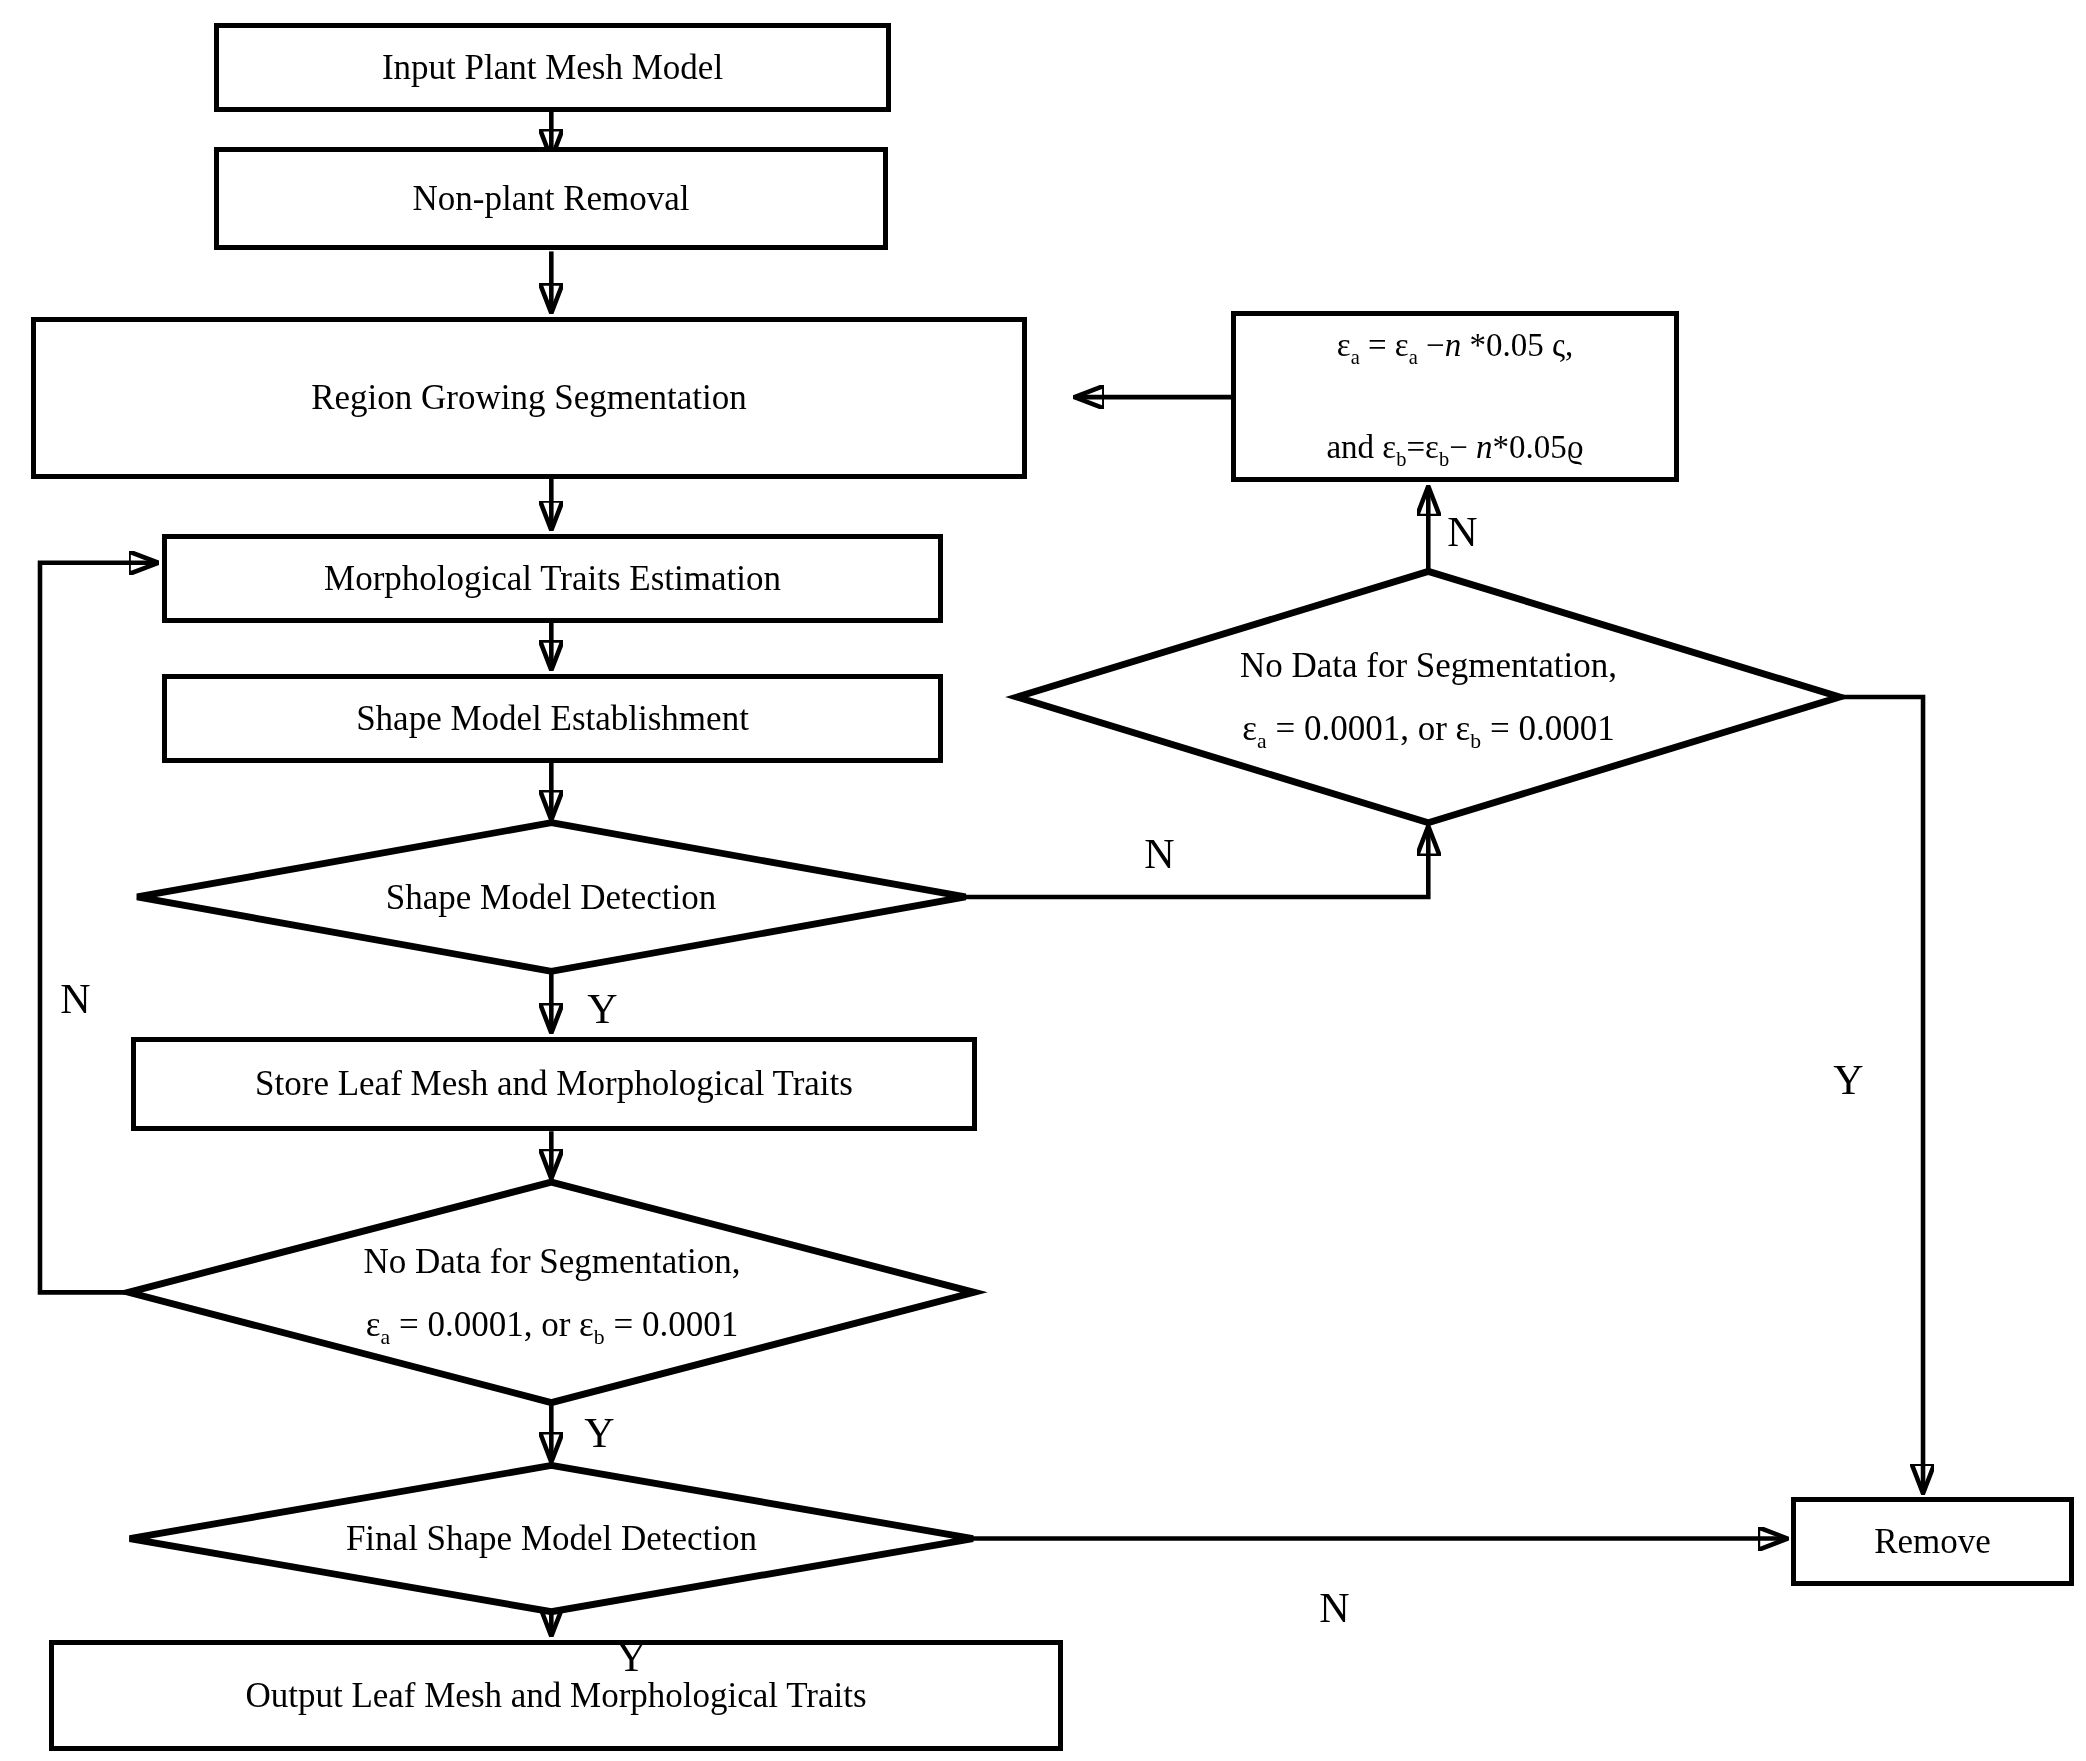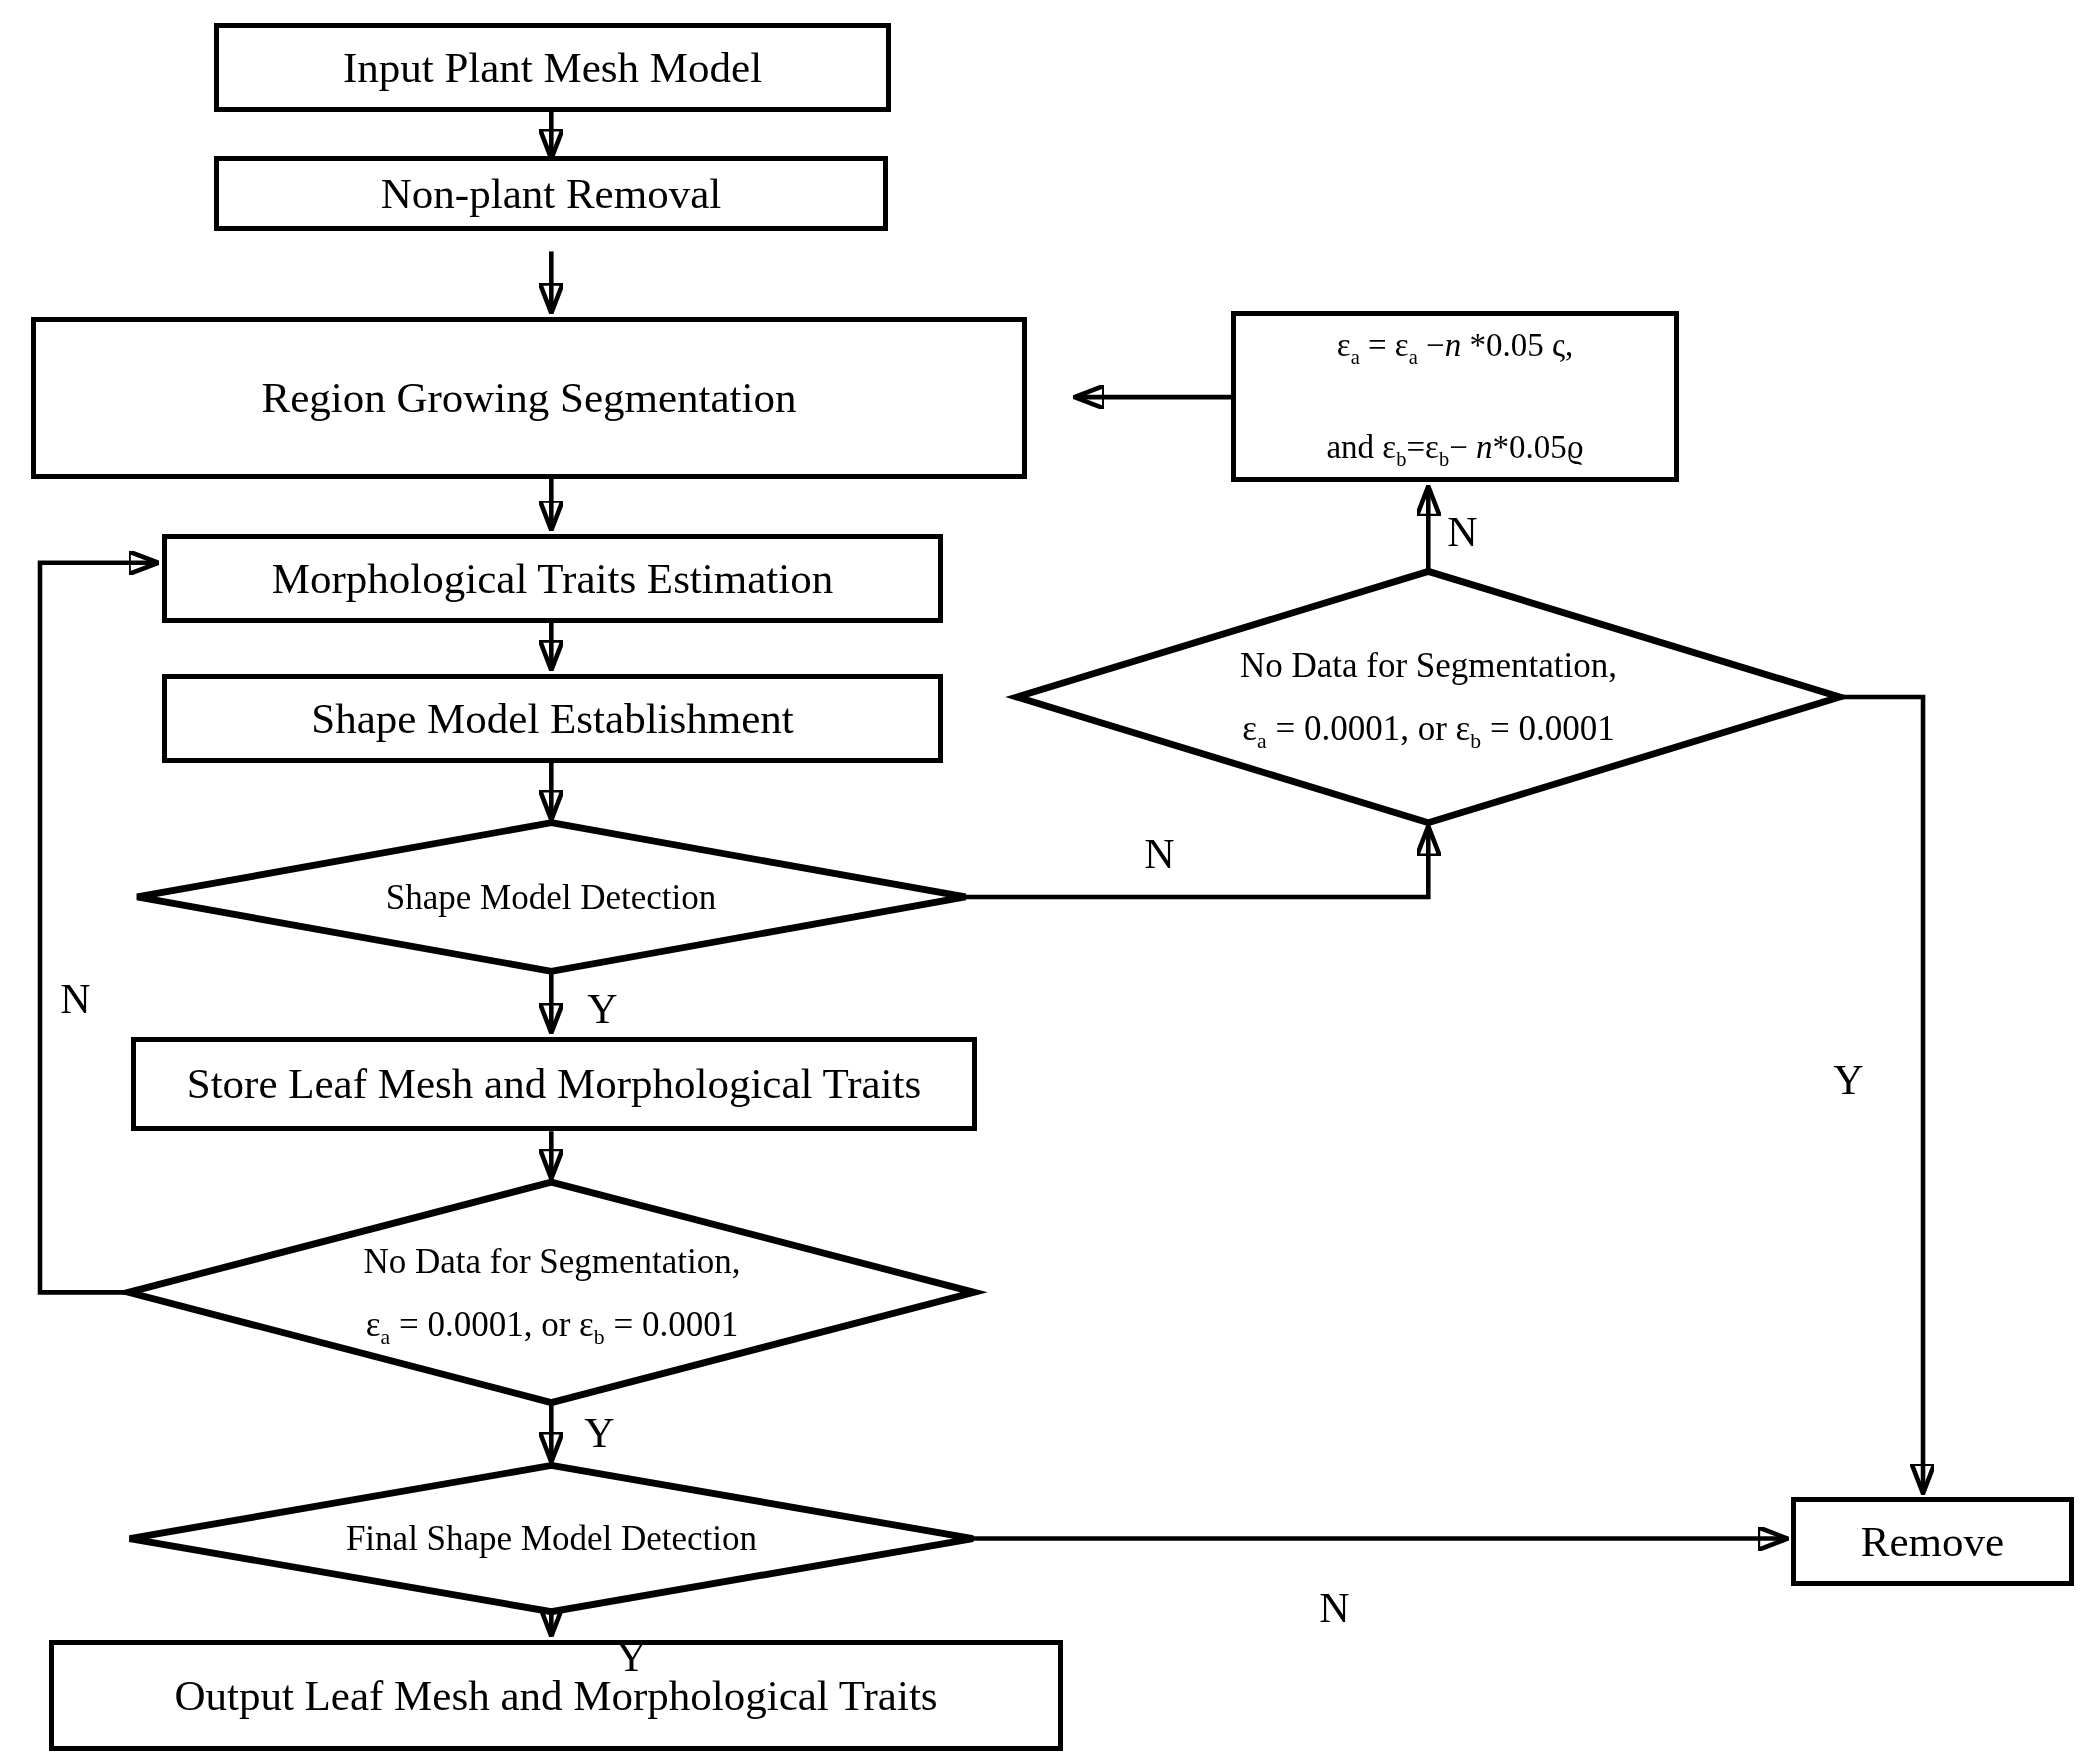--- a/index.html
+++ b/index.html
@@ -14,21 +14,21 @@
   .wires{position:absolute;left:0;top:0;width:2087px;height:1762px;}
   .wires path{stroke:#000;stroke-width:8;fill:none;}
   .wires polygon{stroke:#000;stroke-width:12;fill:#fff;}
   .node{
     position:absolute;
     box-sizing:border-box;
     border:5.1px solid #000;
     background:#fff;
     display:flex;align-items:center;justify-content:center;
     text-align:center;
-    font-size:43px;
+    font-size:35px;
     line-height:1.7;
   }
   .dlabel{
     position:absolute;
     display:flex;flex-direction:column;align-items:center;justify-content:center;
     text-align:center;
     font-size:35px;line-height:1.8;
     pointer-events:none;
   }
   .formula{font-size:33px;line-height:1.8;justify-content:space-between;}
@@ -72,21 +72,21 @@
     <polygon points="965,1440 1690,1570 965,1700 240,1570"></polygon>
     <polygon points="2500,1000 3220,1220 2500,1440 1780,1220"></polygon>
     <polygon points="965,2069 1705,2262 965,2455 225,2262"></polygon>
     <polygon points="965,2565 1703,2693 965,2821 227,2693"></polygon>
   </svg>
 
   <div class="node" style="left:214px;top:23px;width:677px;height:89px;">
     <span>Input Plant Mesh Model</span>
   </div>
 
-  <div class="node" style="left:214px;top:156px;width:674px;height:75px;">
+  <div class="node" style="left:214px;top:147px;width:674px;height:103px;">
     <span>Non-plant Removal</span>
   </div>
 
   <div class="node" style="left:31px;top:317px;width:996px;height:162px;flex-direction:column;gap:44px;">
     <span class="ln">Region Growing Segmentation</span>
   </div>
 
   <div class="node formula" style="left:1231px;top:311px;width:448px;height:171px;flex-direction:column;">
     <span class="ln"><span>ε</span><sub>a</sub><span> = </span><span>ε</span><sub>a</sub><span> −</span><span class="it">n</span><span> *0.05 ς,</span></span>
     <span class="ln"><span>and ε</span><sub>b</sub><span>=ε</span><sub>b</sub><span>− </span><span class="it">n</span><span>*0.05ϱ</span></span>

